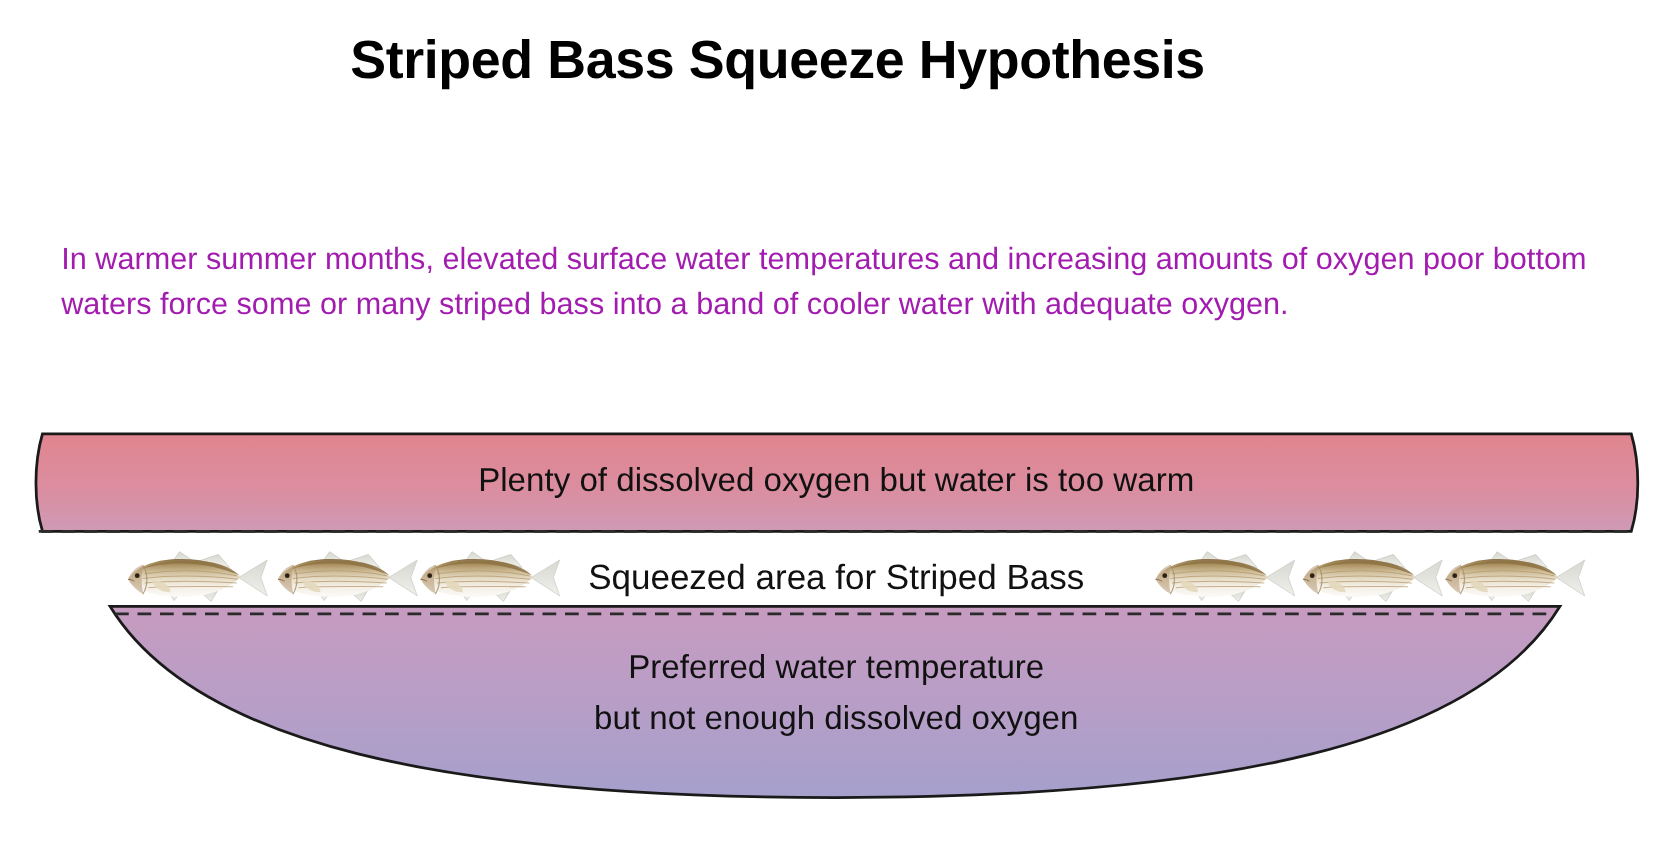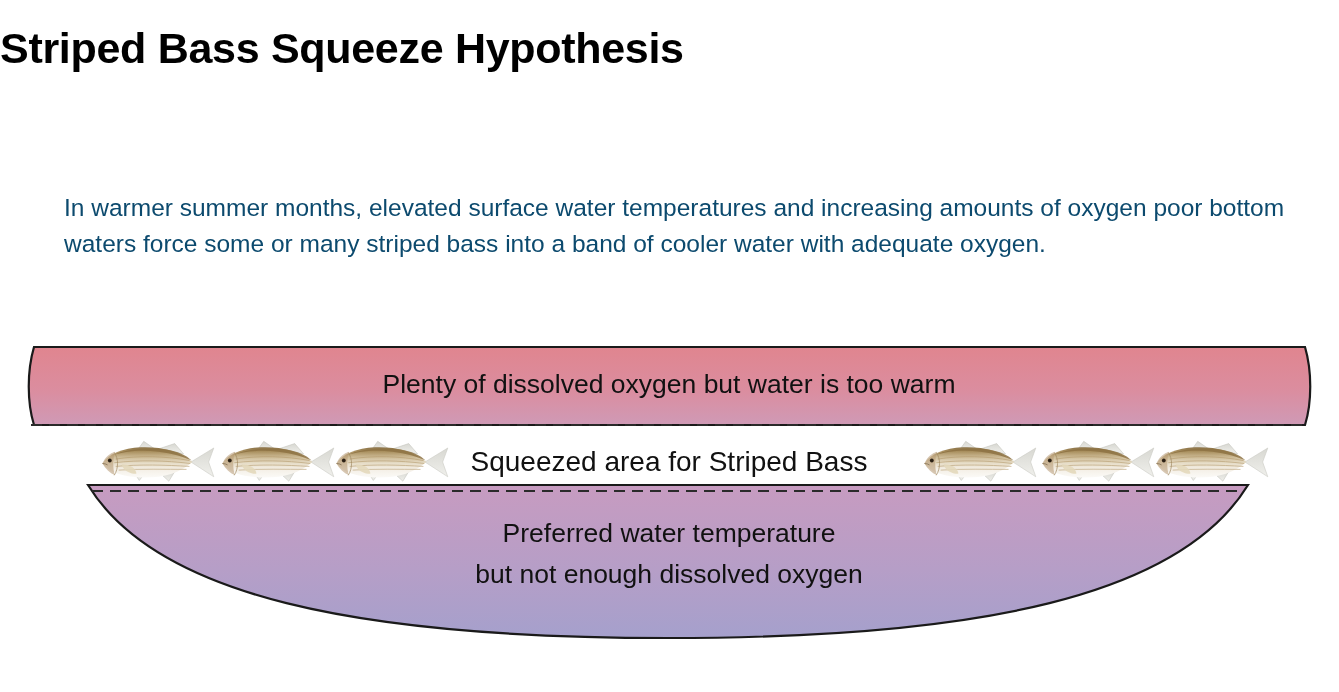--- a/index.html
+++ b/index.html
@@ -14,38 +14,38 @@
     overflow: hidden;
     font-family: "Liberation Sans", sans-serif;
     color: #000000;
   }
 
   #page-title {
     position: absolute;
     top: 24px;
     left: 0;
     width: 1244px;
-    text-align: left;
+    text-align: center;
     font-size: 43px;
     font-weight: bold;
     letter-spacing: -0.3px;
     font-family: "Liberation Sans", sans-serif;
     font-stretch: condensed;
     color: #000000;
     white-space: nowrap;
   }
 
   #intro-paragraph {
     position: absolute;
     top: 190px;
-    left: 64px;
+    left: 49px;
     width: 1238px;
     font-size: 24.5px;
     line-height: 36px;
-    color: #0c4a6e;
+    color: #a21caf;
     font-family: "Liberation Sans", sans-serif;
   }
 
   #diagram {
     position: absolute;
     top: 336px;
     left: 0;
     width: 1152px;
     height: 320px;
   }

